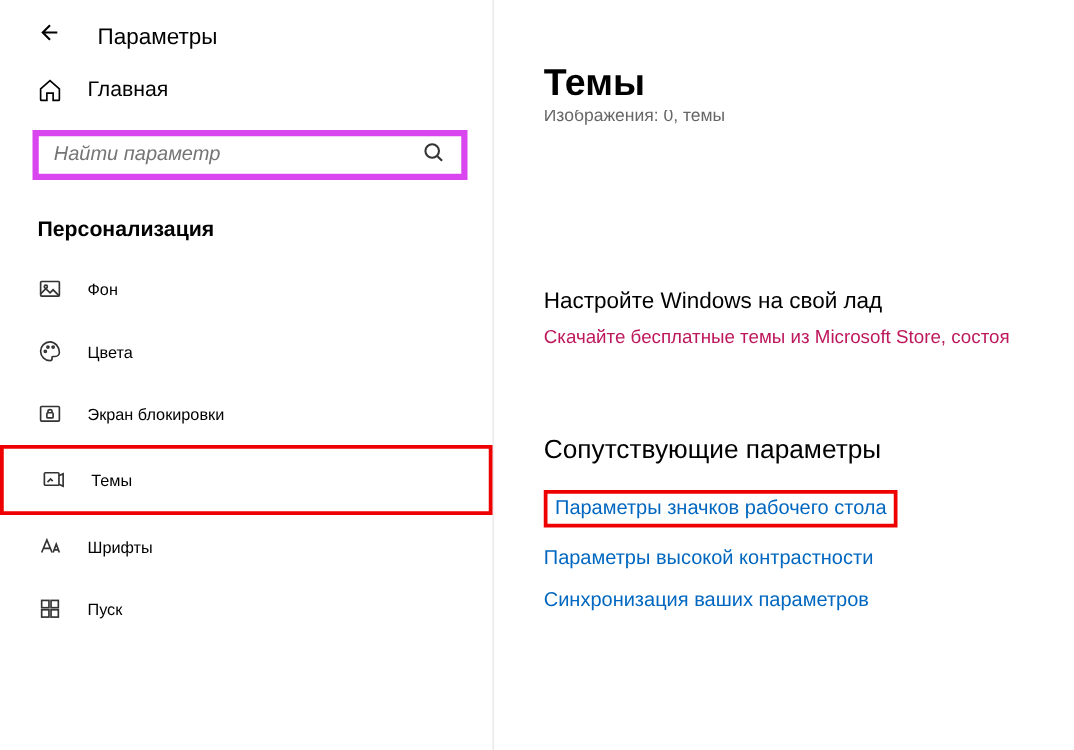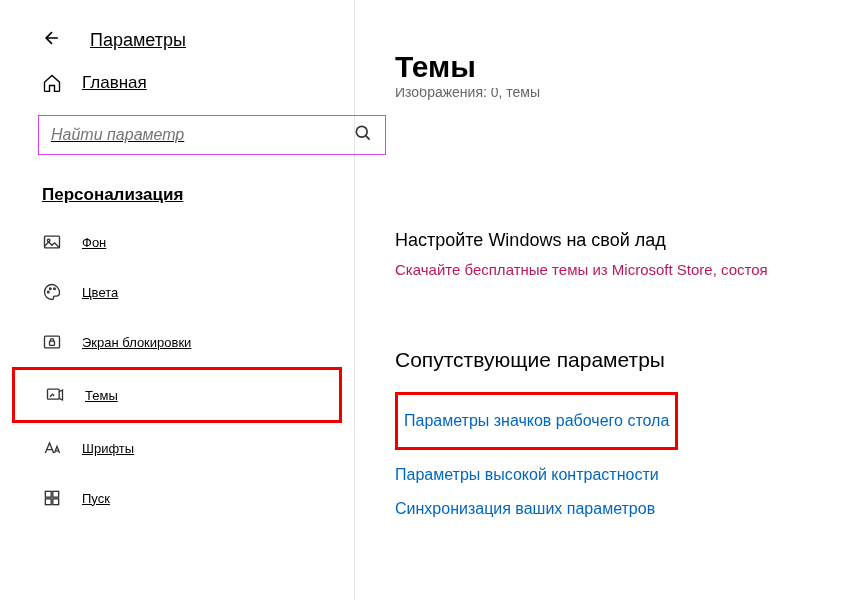--- a/index.html
+++ b/index.html
@@ -1,39 +1,39 @@
 <!DOCTYPE html>
 <html><head>
   <meta charset="utf-8">
   <style>
     * { margin: 0; padding: 0; box-sizing: border-box; font-family: "Segoe UI", Arial, sans-serif; }
     body { width: 859px; height: 600px; background: #fff; display: flex; overflow: hidden; }
-    .sidebar { width: 355px; background: #fff; padding: 12px; border-right: 1px solid #e5e5e5; text-decoration: underline; }
+    .sidebar { width: 395px; background: #fff; padding: 0; border-right: 1px solid #e5e5e5; }
     .header-row { display: flex; align-items: center; padding: 16px 0 10px 30px; }
     .back-btn { width: 28px; font-size: 20px; user-select: none; cursor: pointer; }
     .app-title { font-size: 18px; font-weight: 400; margin-left: 20px; }
     .home-row { display: flex; align-items: center; padding: 10px 0 10px 30px; cursor: pointer; }
     .home-row .icon { width: 26px; font-size: 18px; display: flex; }
     .home-row .label { font-size: 17px; margin-left: 14px; }
-    .search-box { margin: 12px 0 12px 26px; width: 348px; border: 1px solid #d946ef; display: flex; align-items: center; padding: 0 12px; height: 40px; }
+    .search-box { margin: 12px 0 12px 26px; width: 348px; border: 5px solid #d946ef; display: flex; align-items: center; padding: 0 12px; height: 40px; }
     .search-box input { border: none; outline: none; flex: 1; font-size: 16px; font-style: italic; color: #888; background: transparent; }
     .search-icon { font-style: normal; color: #333; font-size: 16px; }
     .section-title { padding: 18px 0 12px 30px; font-size: 17px; font-weight: 600; }
     .nav-item { display: flex; align-items: center; padding: 15px 0 15px 30px; cursor: pointer; }
     .nav-item .icon { width: 26px; font-size: 18px; display: flex; color: #333; }
     .nav-item .label { font-size: 13px; margin-left: 14px; }
     .nav-item.selected { border: 3px solid #e00; }
     .main { flex: 1; padding: 50px 0 0 40px; overflow: hidden; }
     .page-title { font-size: 30px; font-weight: 600; margin-bottom: 4px; }
     .subtext-cut { font-size: 14px; color: #666; overflow: hidden; height: 12px; display: flex; align-items: flex-end; }
     .section-h { font-size: 18px; font-weight: 400; margin-top: 130px; }
     .section-desc { font-size: 15px; color: #be185d; margin-top: 10px; white-space: nowrap; }
     .related-h { font-size: 21px; font-weight: 400; margin-top: 70px; margin-bottom: 12px; }
     .link { display: inline-block; font-size: 16px; color: #0067c0; margin: 8px 0; cursor: pointer; }
-    .link.highlighted { border: 3px solid #e00; padding: 17px 6px; }
+    .link.highlighted { border: 3px solid #e00; padding: 3px 6px; }
     svg { width: 20px; height: 20px; }
   </style>
 </head>
 <body>
 
 <div class="sidebar">
   <div class="header-row">
     <div class="back-btn">
       <svg viewBox="0 0 24 24" fill="none" stroke="currentColor" stroke-width="2">
           <path d="M19 12H5M12 19l-7-7 7-7"></path>

